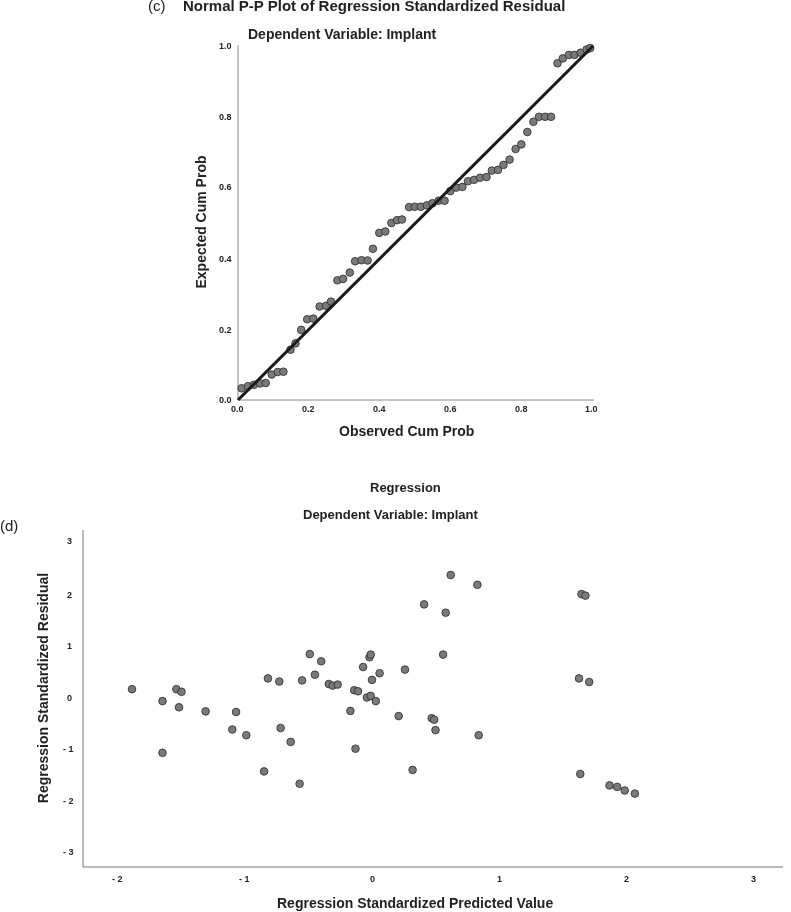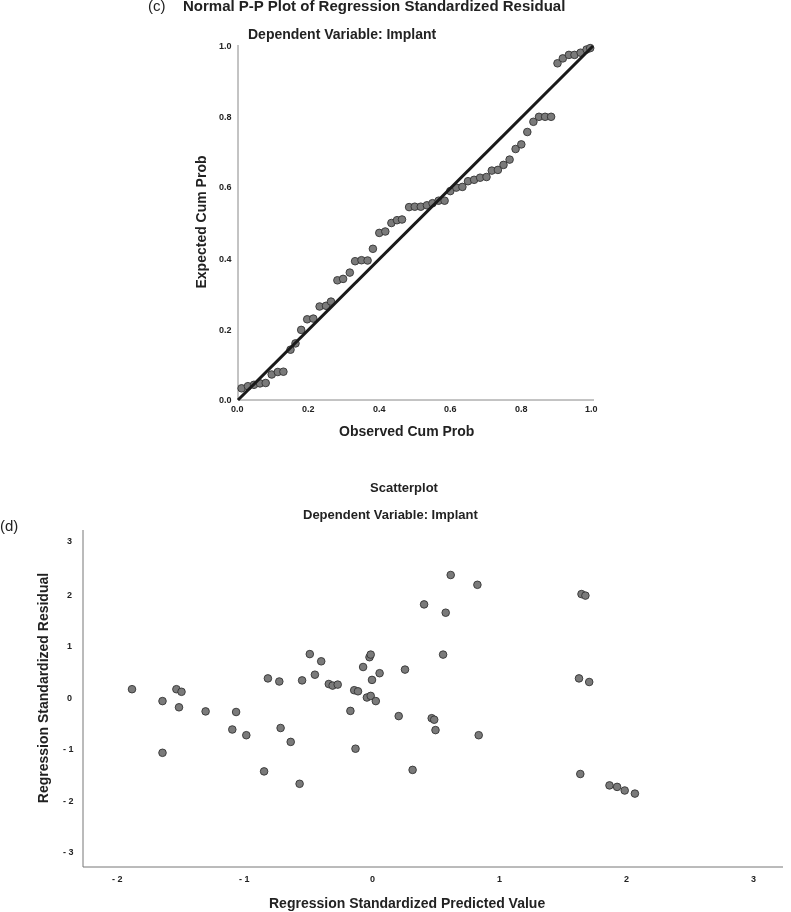--- a/index.html
+++ b/index.html
@@ -28,39 +28,39 @@
 <div class="tick" style="left:302px; top:404px;">0.2</div>
 <div class="tick" style="left:373px; top:404px;">0.4</div>
 <div class="tick" style="left:444px; top:404px;">0.6</div>
 <div class="tick" style="left:515px; top:404px;">0.8</div>
 <div class="tick" style="left:585px; top:404px;">1.0</div>
 
 <div class="axis-title" style="left:339px; top:423px;">Observed Cum Prob</div>
 <div class="axis-title" style="left:134px; top:214px; transform:rotate(-90deg); transform-origin:center;">Expected Cum Prob</div>
 
 <div class="panel-label" style="left:0px; top:517px;">(d)</div>
-<div class="title" style="left:370px; top:480px; font-size:13px;">Scatterplot</div>
+<div class="title" style="left:370px; top:480px; font-size:13px;">Regression</div>
 <div class="title" style="left:303px; top:507px; font-size:13px;">Dependent Variable: Implant</div>
 
 <div class="tick" style="left:67px; top:536px;">3</div>
 <div class="tick" style="left:67px; top:590px;">2</div>
 <div class="tick" style="left:67px; top:641px;">1</div>
 <div class="tick" style="left:67px; top:693px;">0</div>
 <div class="tick" style="left:63px; top:744px;">- 1</div>
 <div class="tick" style="left:63px; top:796px;">- 2</div>
 <div class="tick" style="left:63px; top:847px;">- 3</div>
 
 <div class="tick" style="left:112px; top:874px;">- 2</div>
 <div class="tick" style="left:239px; top:874px;">- 1</div>
 <div class="tick" style="left:370px; top:874px;">0</div>
 <div class="tick" style="left:497px; top:874px;">1</div>
 <div class="tick" style="left:624px; top:874px;">2</div>
 <div class="tick" style="left:751px; top:874px;">3</div>
 
-<div class="axis-title" style="left:269px; top:895px;">Regression Standardized Predicted Value</div>
+<div class="axis-title" style="left:277px; top:895px;">Regression Standardized Predicted Value</div>
 <div class="axis-title" style="left:-72px; top:680px; transform:rotate(-90deg); transform-origin:center;">Regression Standardized Residual</div>
 
 <svg id="plots" width="791" height="912" viewBox="0 0 791 912">
 
   <line x1="238" y1="45" x2="238" y2="400" stroke="#888" stroke-width="1"></line>
   <line x1="238" y1="400" x2="594" y2="400" stroke="#888" stroke-width="1"></line>
   <g id="pp-points">
       <circle cx="241.6" cy="388.3" r="3.8" fill="#7a7a7a" stroke="#333333" stroke-width="0.9"></circle>
       <circle cx="247.9" cy="386.2" r="3.8" fill="#7a7a7a" stroke="#333333" stroke-width="0.9"></circle>
       <circle cx="254.0" cy="384.8" r="3.8" fill="#7a7a7a" stroke="#333333" stroke-width="0.9"></circle>

